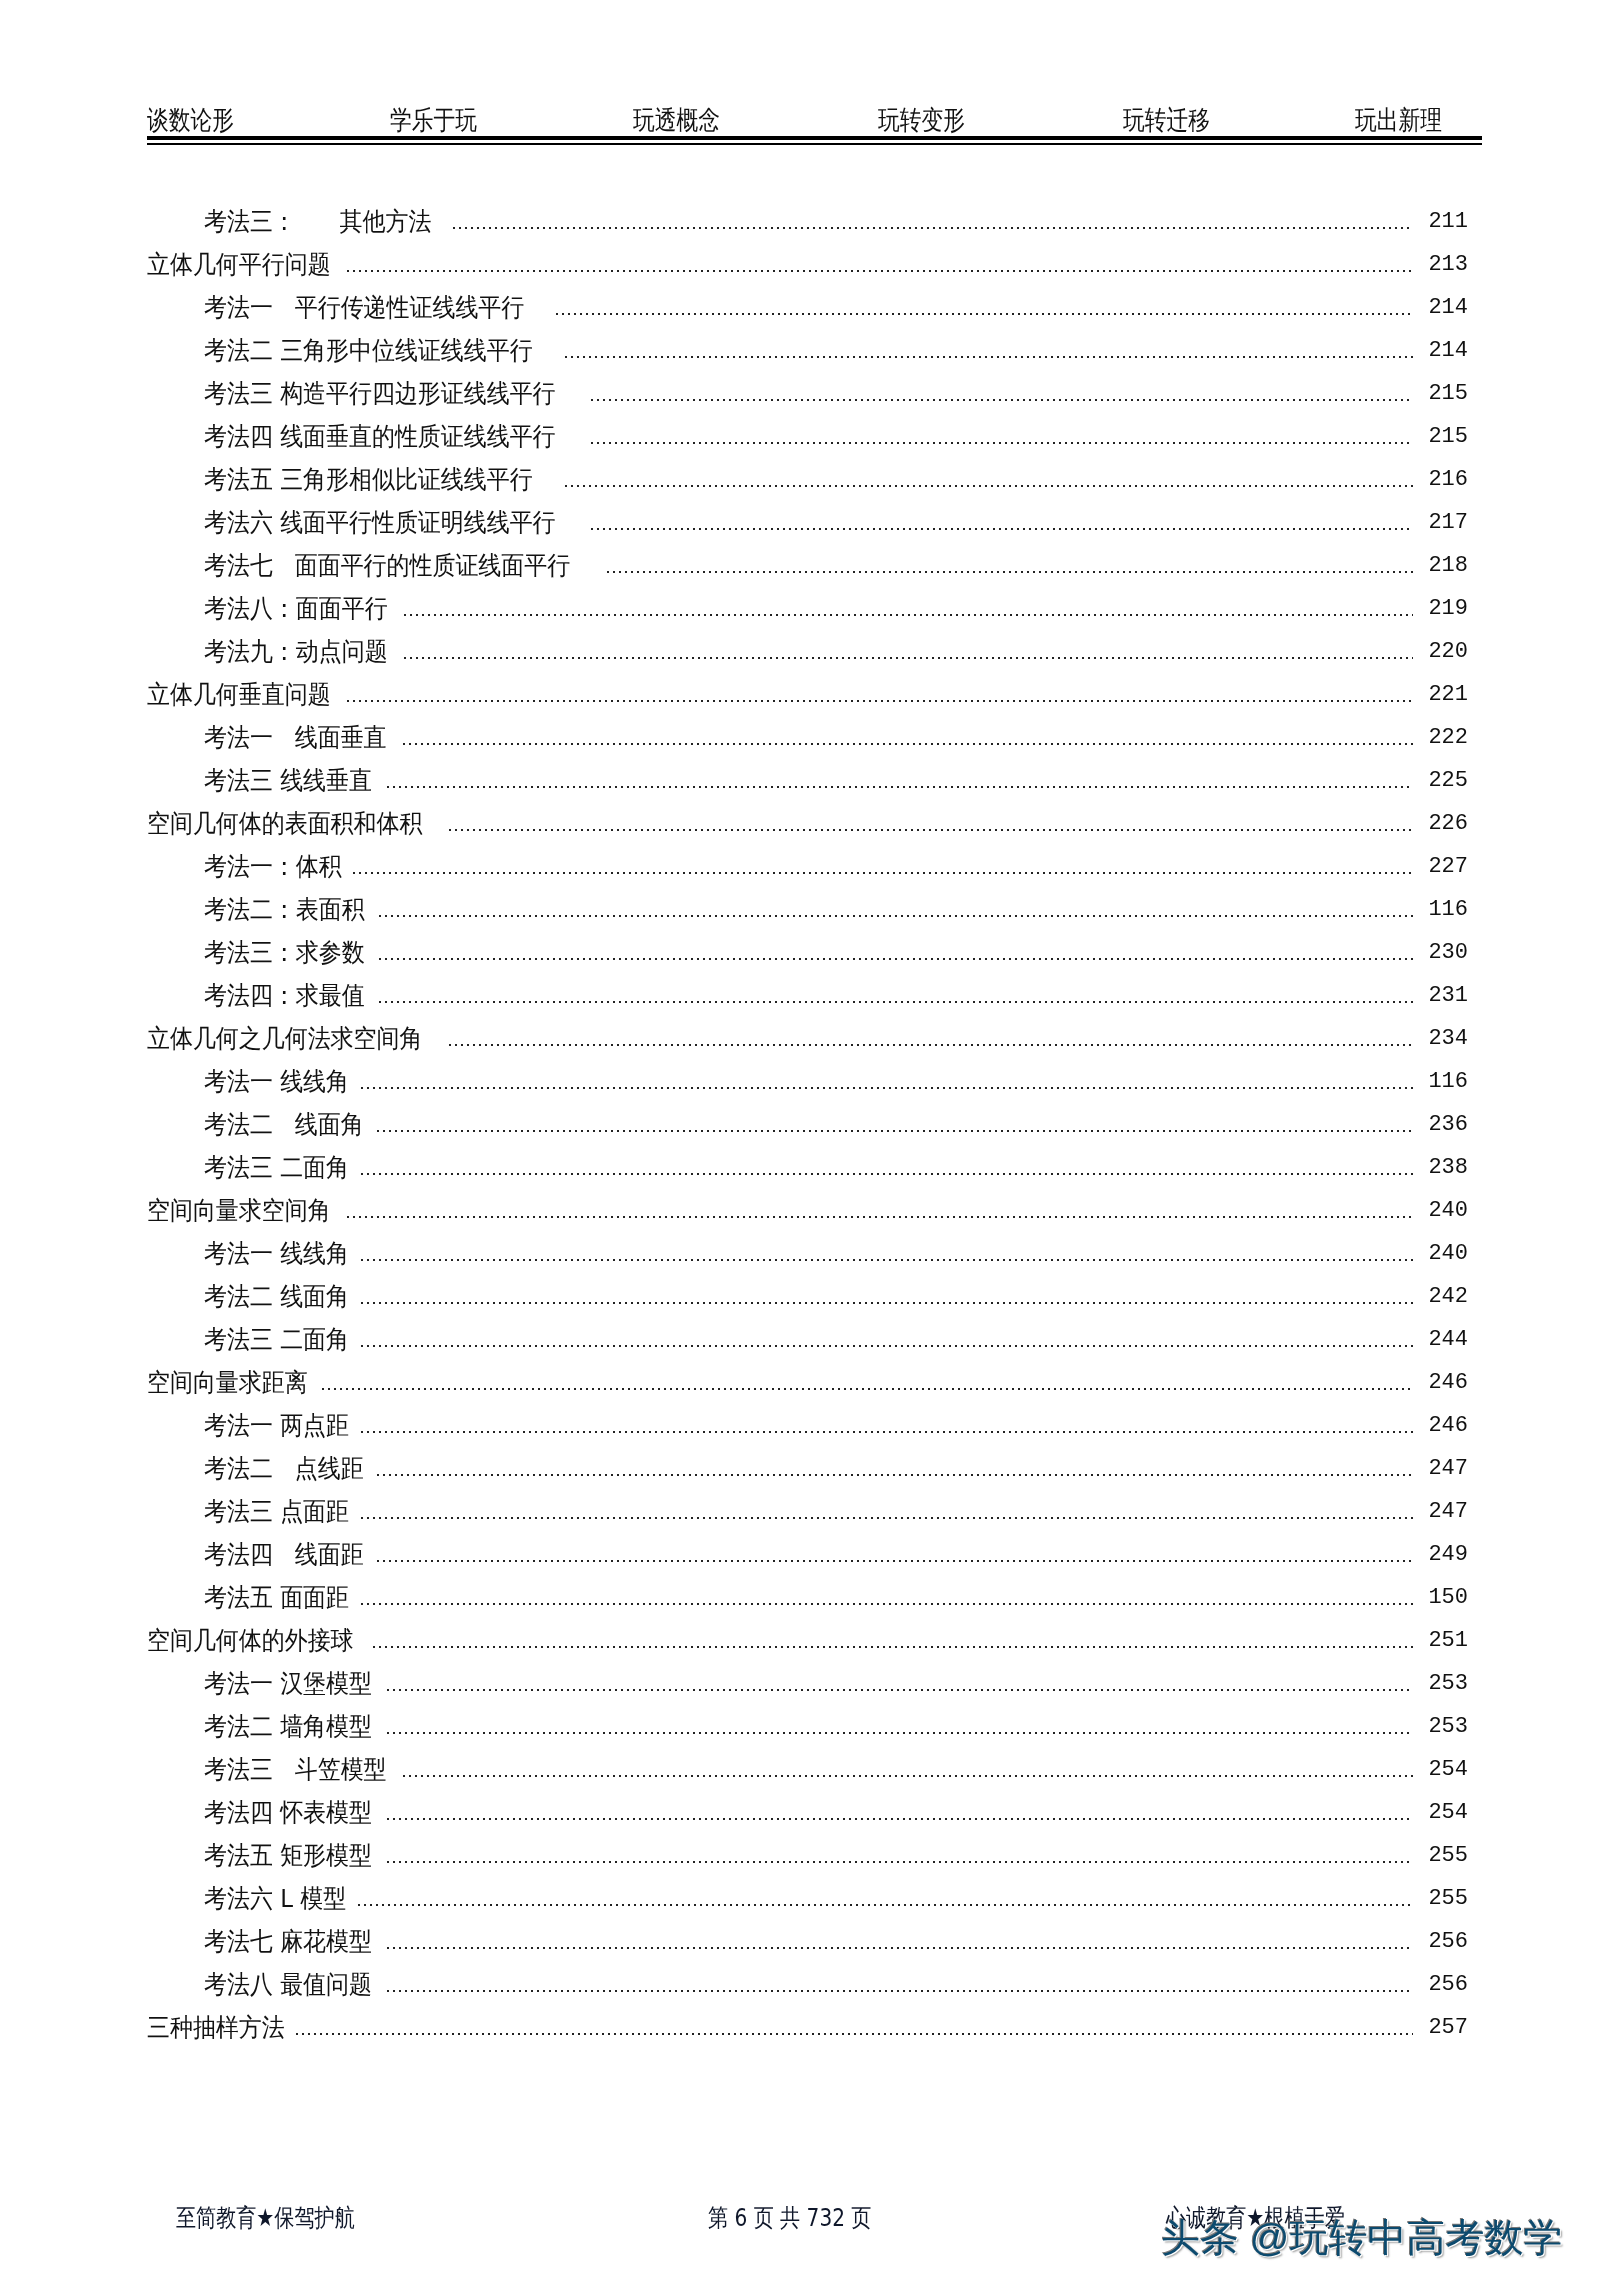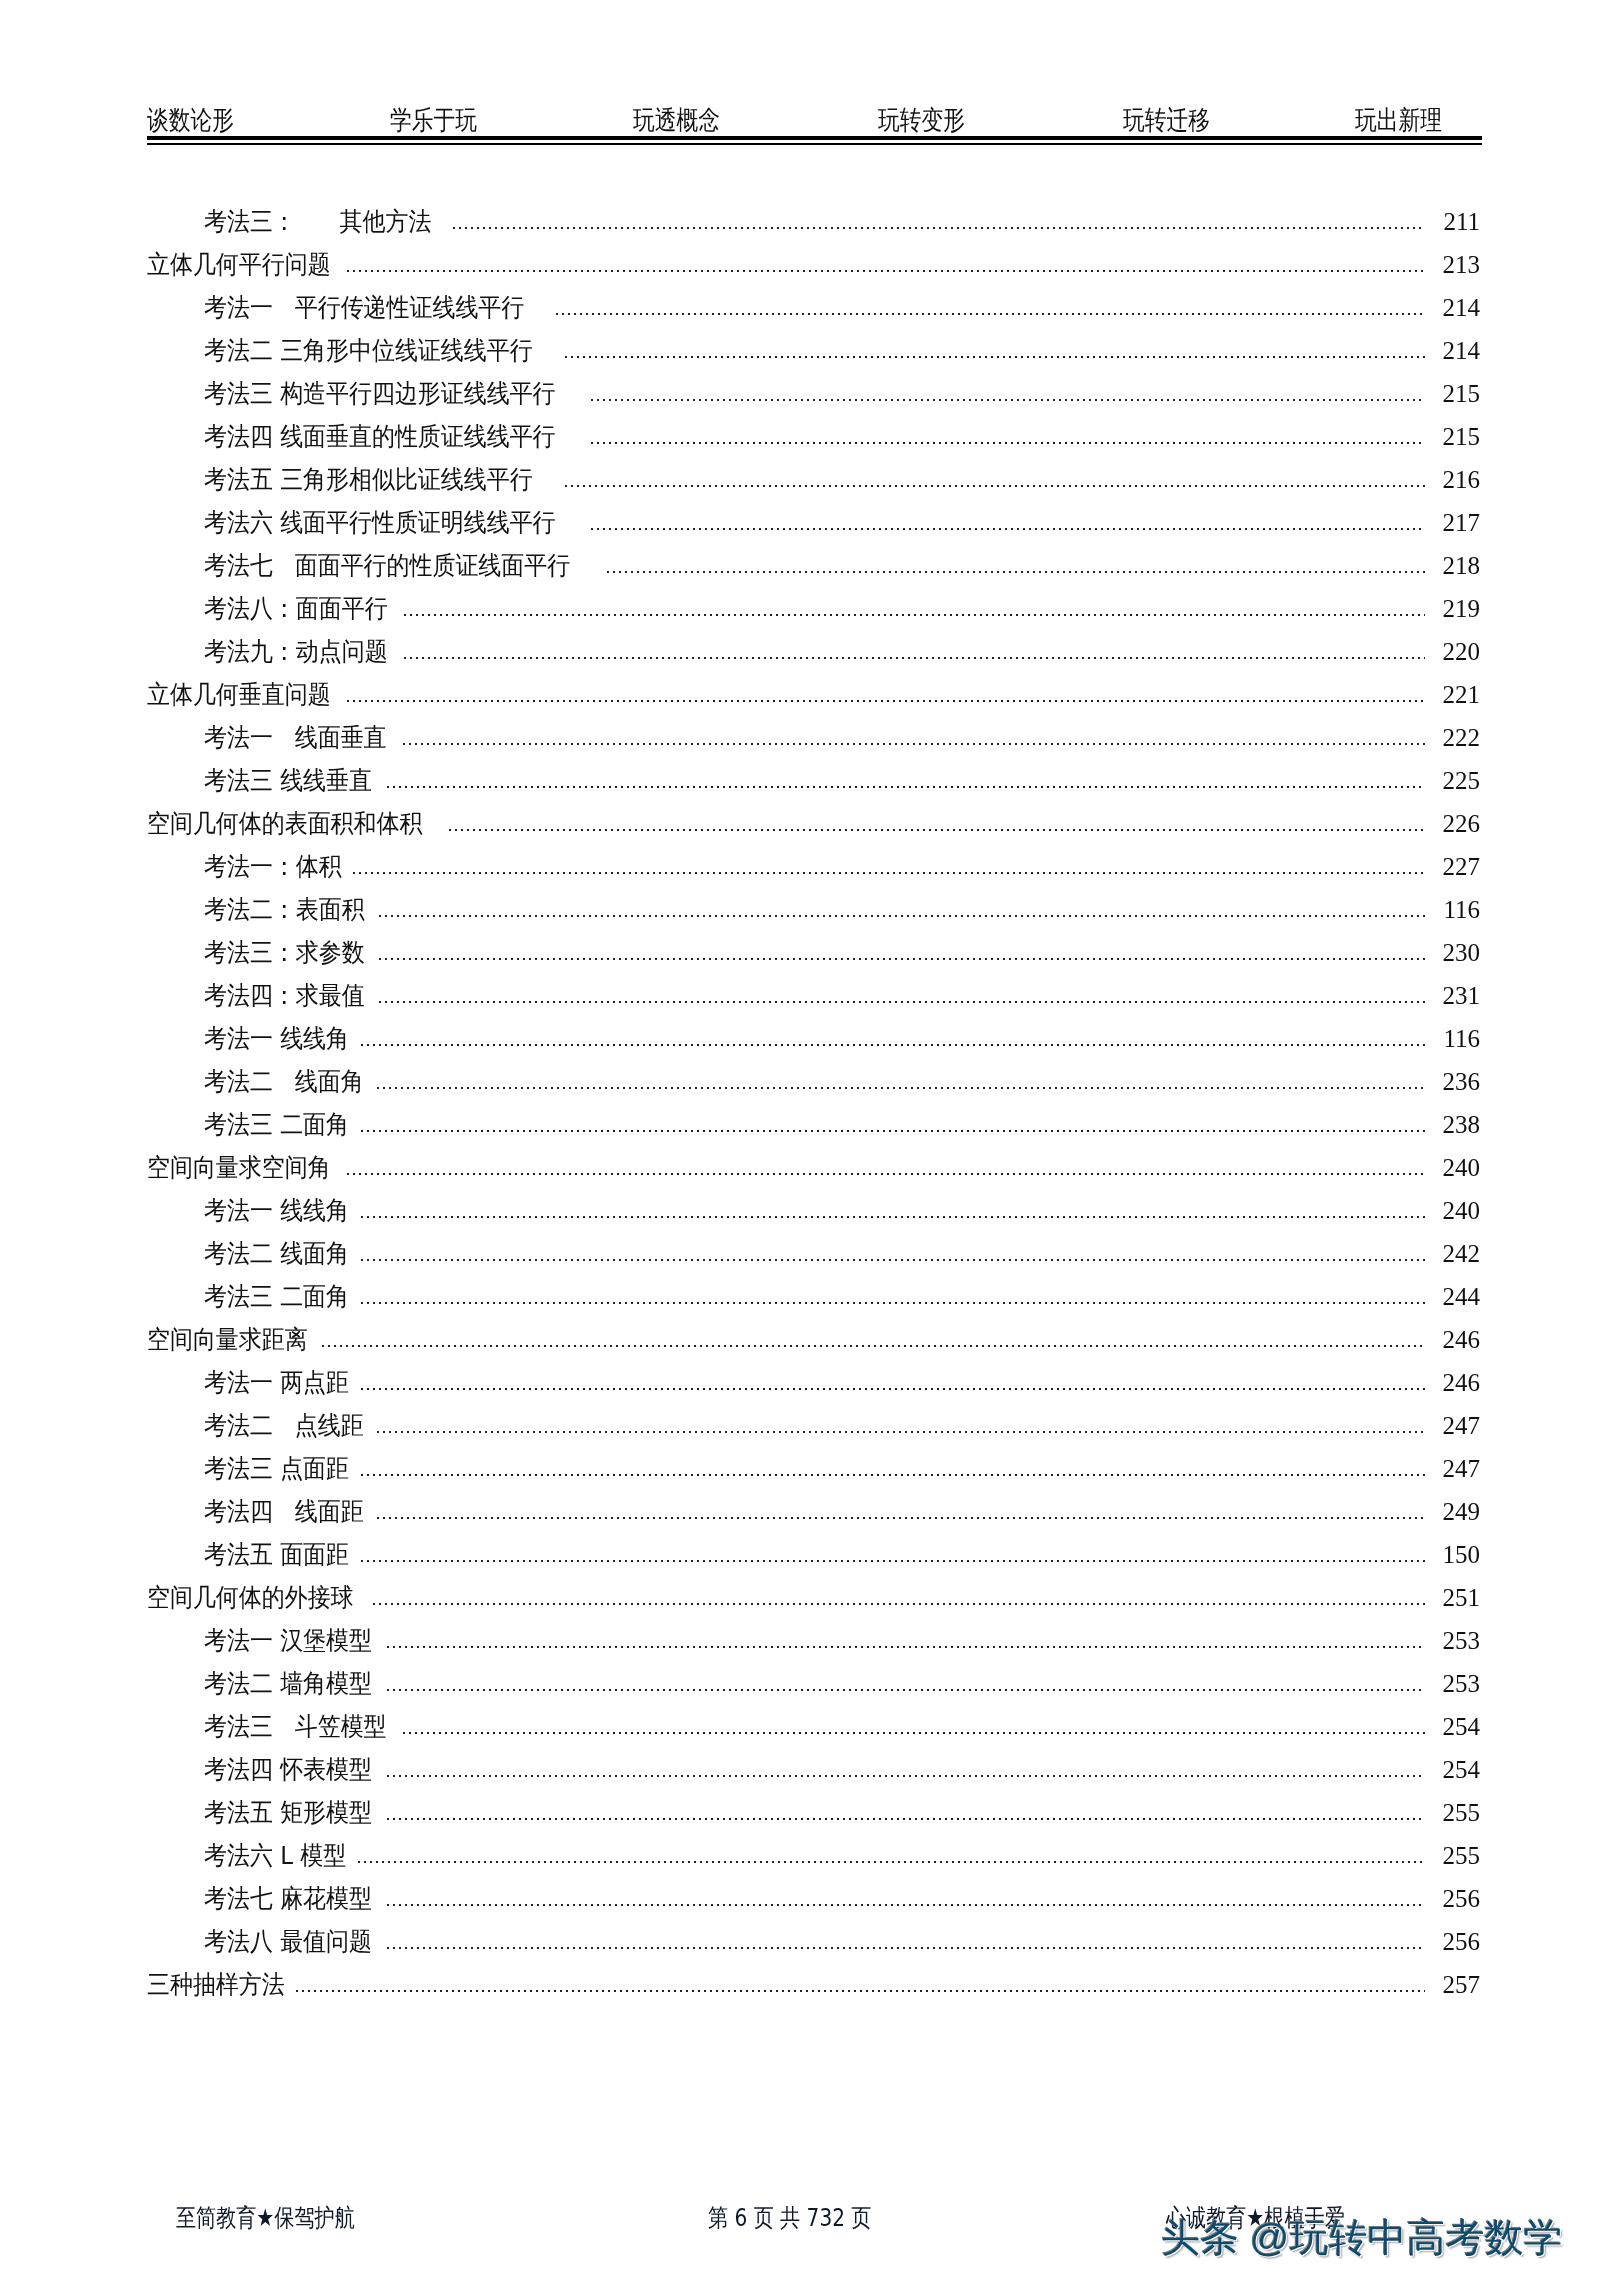--- a/index.html
+++ b/index.html
@@ -32,22 +32,22 @@
     white-space: pre; font-family: "DejaVu Sans", sans-serif;
     transform: scaleX(0.9); transform-origin: left center; margin-right: -13.7px;
     background: #fff; padding-right: 3.9px; position: relative; z-index: 1;
   }
   .toc-leader {
     flex: 1; height: 2px; margin: 0 5.9px 0 3.9px; align-self: center; margin-top: 13.7px;
     background-image: radial-gradient(circle, #222 0.9px, transparent 1.1px);
     background-size: 6px 2px; background-repeat: repeat-x;
   }
   .toc-page {
-    font-family: Liberation Serif, serif; font-size: 25px;
-    width: 49px; text-align: right; margin-right: 2px;
+    font-family: Liberation Mono, monospace; font-size: 22px;
+    width: 49px; text-align: right; margin-right: 14px;
   }
   .footer {
     position: absolute; left: 0; top: 2201px; width: 1621px; height: 39px;
     font-family: "DejaVu Sans", sans-serif; font-size: 24.5px; color: #0f172a;
   }
   .footer-left { position: absolute; left: 176px; top: 0; transform: scaleX(0.82); transform-origin: left center; }
   .footer-center { position: absolute; left: 708px; top: 0; transform: scaleX(0.82); transform-origin: left center; white-space: pre; }
   .footer-right { position: absolute; left: 1166px; top: 0; transform: scaleX(0.82); transform-origin: left center; }
   .watermark {
     position: absolute; left: 1161px; top: 2211px;
@@ -159,20 +159,25 @@
     <div class="toc-row level-2">
       <span class="toc-label">考法三：求参数</span>
       <span class="toc-leader"></span>
       <span class="toc-page">230</span>
     </div>
     <div class="toc-row level-2">
       <span class="toc-label">考法四：求最值</span>
       <span class="toc-leader"></span>
       <span class="toc-page">231</span>
     </div>
+    <div class="toc-row level-1">
+      <span class="toc-label">立体几何之几何法求空间角</span>
+      <span class="toc-leader"></span>
+      <span class="toc-page">234</span>
+    </div>
     <div class="toc-row level-2">
       <span class="toc-label">考法一 线线角</span>
       <span class="toc-leader"></span>
       <span class="toc-page">116</span>
     </div>
     <div class="toc-row level-2">
       <span class="toc-label">考法二   线面角</span>
       <span class="toc-leader"></span>
       <span class="toc-page">236</span>
     </div>

